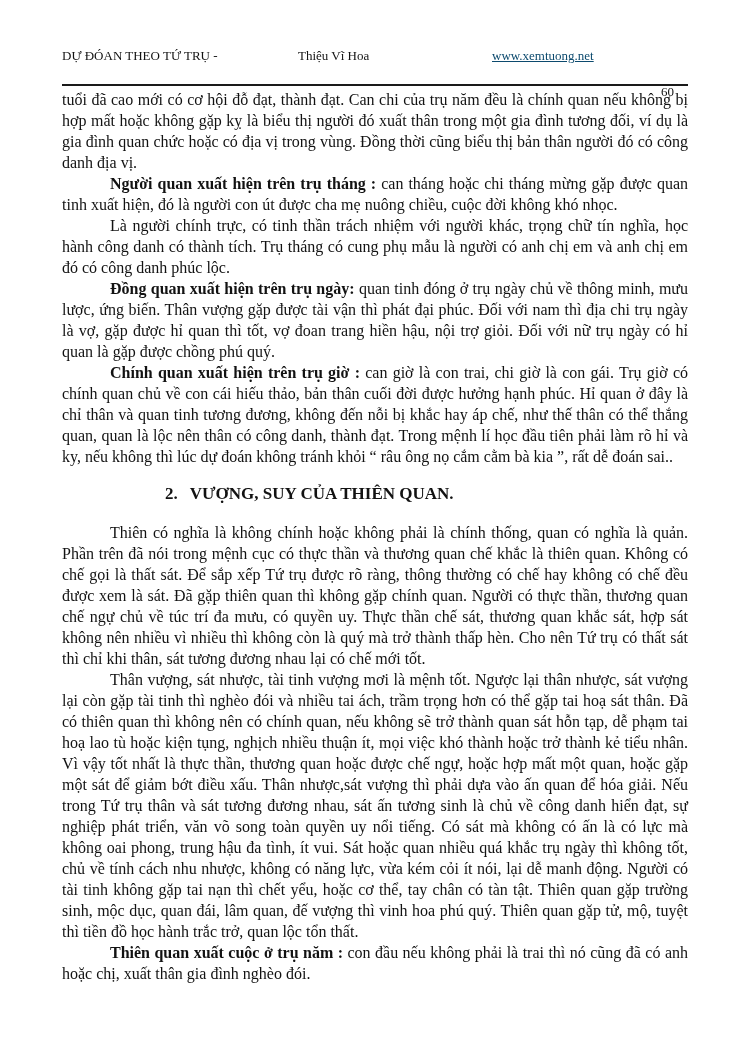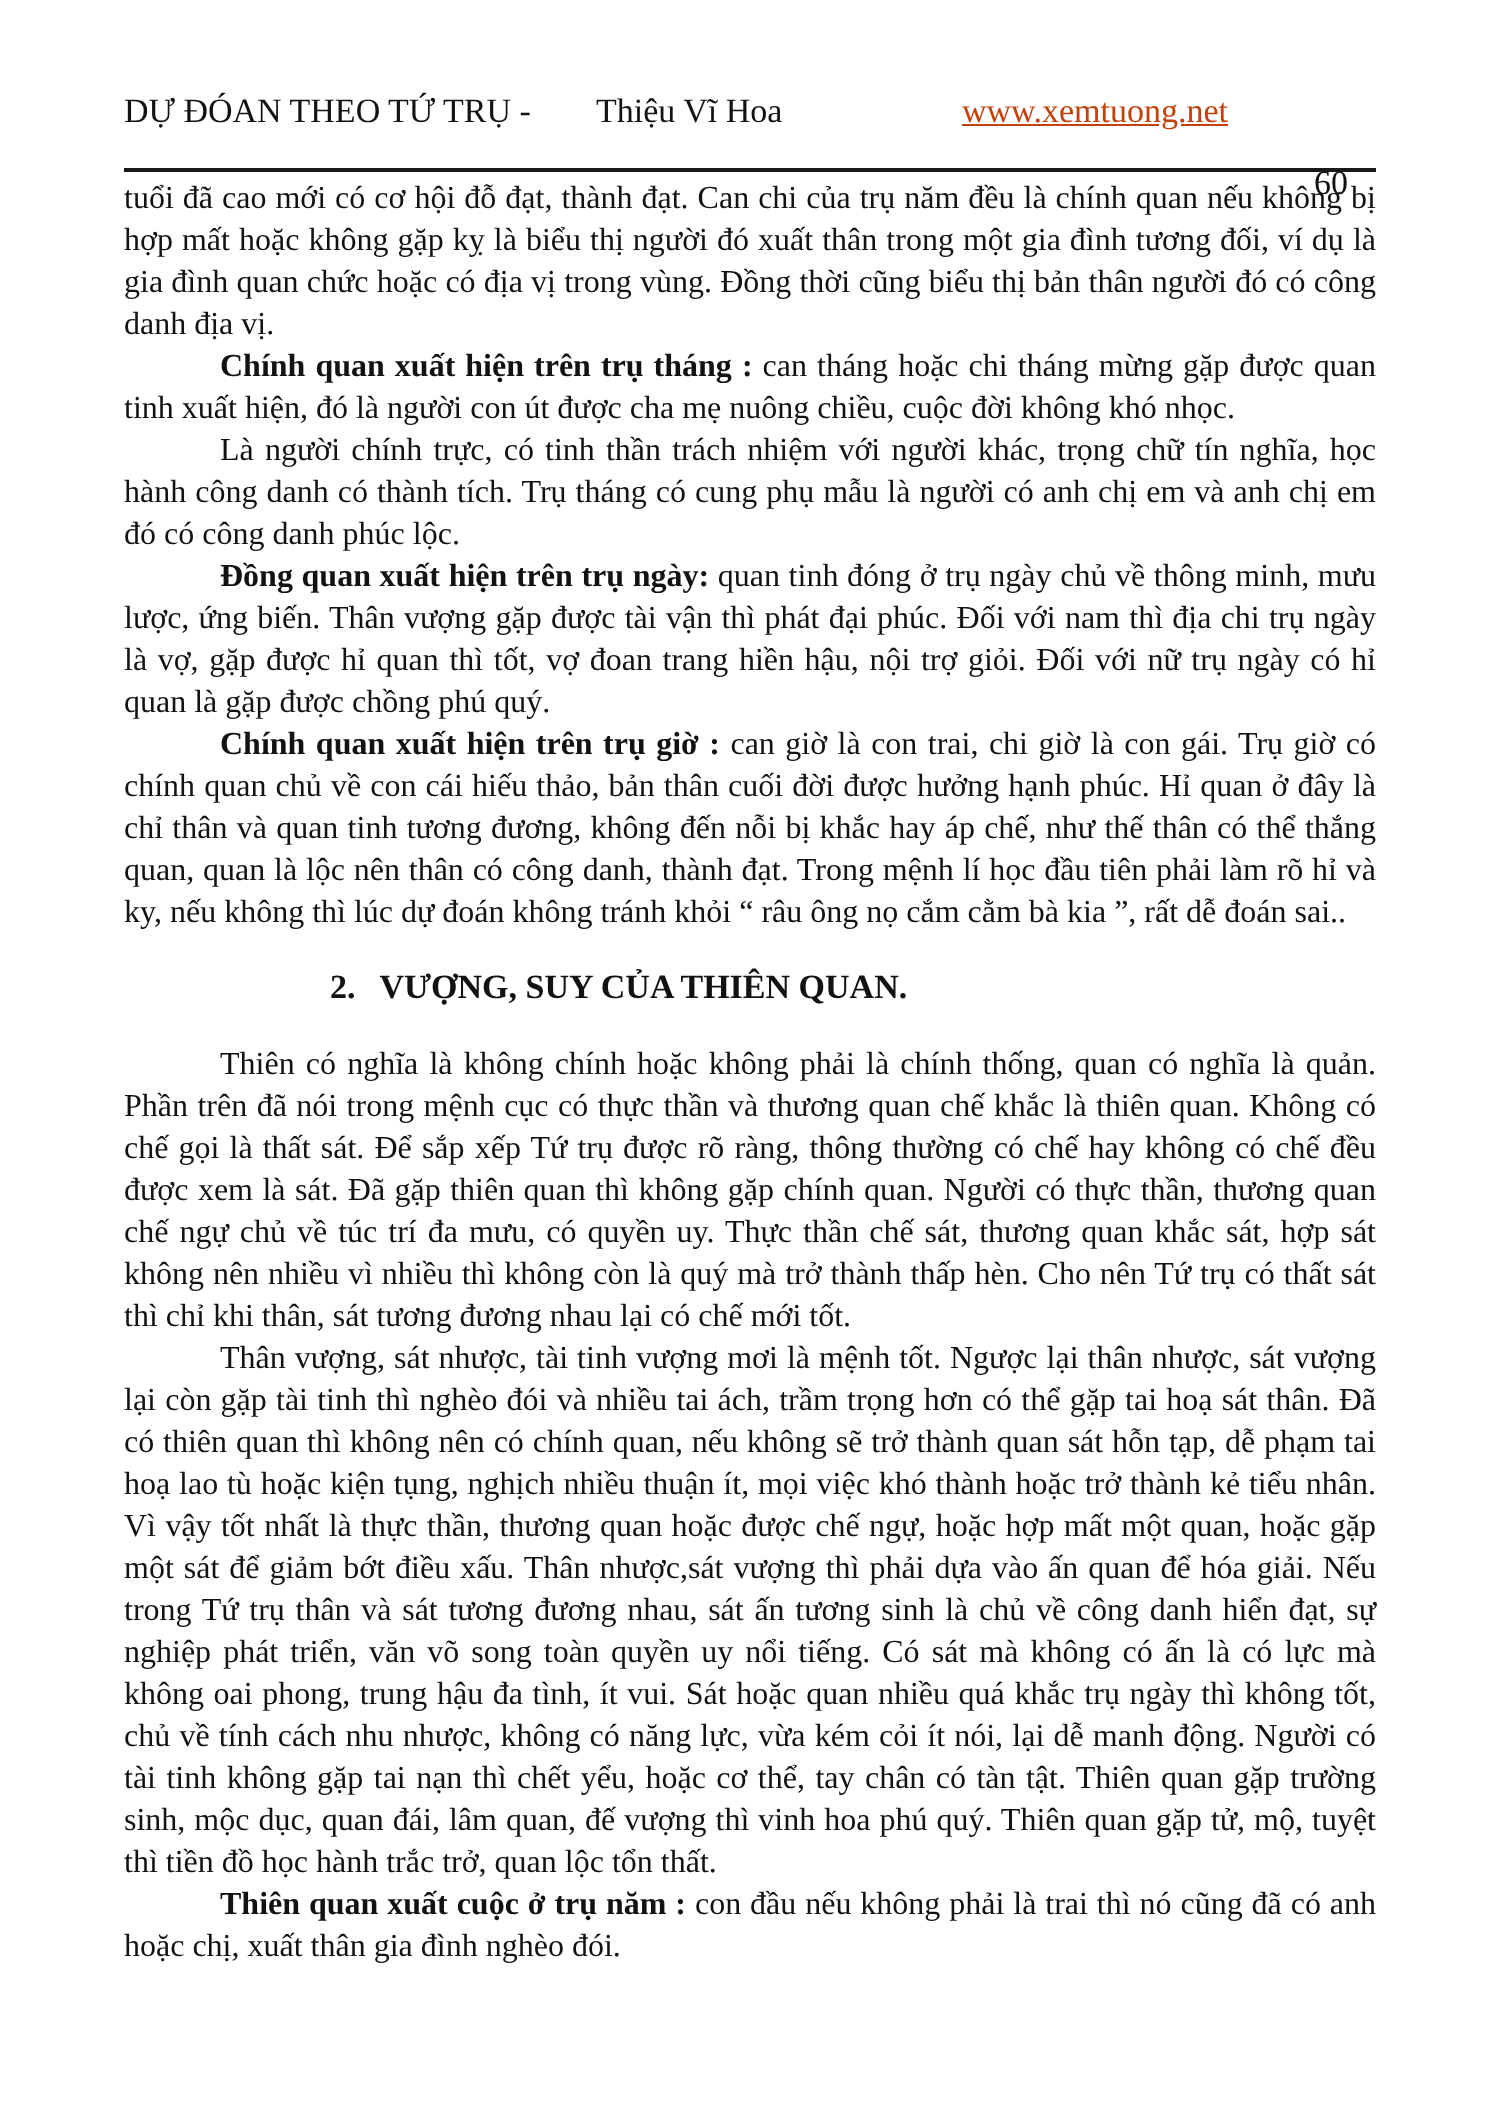--- a/index.html
+++ b/index.html
@@ -17,27 +17,27 @@
   .page {
     box-sizing: border-box;
     width: 744px;
     height: 1053px;
     padding: 45px 56px 0 62px;
     background: #ffffff;
   }
   .header {
     position: relative;
     height: 22px;
-    font-size: 17px;
+    font-size: 13px;
     line-height: 22px;
     white-space: nowrap;
   }
   .h-title   { position: absolute; left: 0; }
   .h-author  { position: absolute; left: 236px; }
-  .h-site    { position: absolute; left: 419px; text-decoration: underline; color: #c2410c; cursor: pointer; }
+  .h-site    { position: absolute; left: 430px; text-decoration: underline; color: #0c4a6e; cursor: pointer; }
   .h-page    { position: absolute; right: 14px; margin-top: 36px; }
   .rule {
     margin-top: 17px;
     border-top: 2px solid #1a1a1a;
     height: 0;
   }
   .content {
     margin-top: 3px;
     font-size: 16px;
     line-height: 21px;
@@ -69,21 +69,21 @@
     <a class="h-site">www.xemtuong.net</a>
     <span class="h-page">60</span>
   </div>
 
   <div class="rule"></div>
 
   <div class="content">
 
     <p class="para noindent">tuổi đã cao mới có cơ hội đỗ đạt, thành đạt. Can chi của trụ năm đều là chính quan nếu không bị hợp mất hoặc không gặp kỵ là biểu thị người đó xuất thân trong một gia đình tương đối, ví dụ là gia đình quan chức hoặc có địa vị trong vùng. Đồng thời cũng biểu thị bản thân người đó có công danh địa vị.</p>
 
-    <p class="para"><b class="lead">Chính quan xuất hiện trên trụ tháng :</b> <span>can tháng hoặc chi tháng mừng gặp được quan tinh xuất hiện, đó là người con út được cha mẹ nuông chiều, cuộc đời không khó nhọc.</span></p>
+    <p class="para"><b class="lead">Người quan xuất hiện trên trụ tháng :</b> <span>can tháng hoặc chi tháng mừng gặp được quan tinh xuất hiện, đó là người con út được cha mẹ nuông chiều, cuộc đời không khó nhọc.</span></p>
 
     <p class="para">Là người chính trực, có tinh thần trách nhiệm với người khác, trọng chữ tín nghĩa, học hành công danh có thành tích. Trụ tháng có cung phụ mẫu là người có anh chị em và anh chị em đó có công danh phúc lộc.</p>
 
     <p class="para"><b class="lead">Đồng quan xuất hiện trên trụ ngày:</b> <span>quan tinh đóng ở trụ ngày chủ về thông minh, mưu lược, ứng biến. Thân vượng gặp được tài vận thì phát đại phúc. Đối với nam thì địa chi trụ ngày là vợ, gặp được hỉ quan thì tốt, vợ đoan trang hiền hậu, nội trợ giỏi. Đối với nữ trụ ngày có hỉ quan là gặp được chồng phú quý.</span></p>
 
     <p class="para"><b class="lead">Chính quan xuất hiện trên trụ giờ :</b> <span>can giờ là con trai, chi giờ là con gái. Trụ giờ có chính quan chủ về con cái hiếu thảo, bản thân cuối đời được hưởng hạnh phúc. Hỉ quan ở đây là chỉ thân và quan tinh tương đương, không đến nỗi bị khắc hay áp chế, như thế thân có thể thắng quan, quan là lộc nên thân có công danh, thành đạt. Trong mệnh lí học đầu tiên phải làm rõ hỉ và ky, nếu không thì lúc dự đoán không tránh khỏi “ râu ông nọ cắm cằm bà kia ”, rất dễ đoán sai..</span></p>
 
     <h2 class="section-heading"><span>2.</span><span class="st">VƯỢNG, SUY CỦA THIÊN QUAN.</span></h2>
 
     <p class="para">Thiên có nghĩa là không chính hoặc không phải là chính thống, quan có nghĩa là quản. Phần trên đã nói trong mệnh cục có thực thần và thương quan chế khắc là thiên quan. Không có chế gọi là thất sát. Để sắp xếp Tứ trụ được rõ ràng, thông thường có chế hay không có chế đều được xem là sát. Đã gặp thiên quan thì không gặp chính quan. Người có thực thần, thương quan chế ngự chủ về túc trí đa mưu, có quyền uy. Thực thần chế sát, thương quan khắc sát, hợp sát không nên nhiều vì nhiều thì không còn là quý mà trở thành thấp hèn. Cho nên Tứ trụ có thất sát thì chỉ khi thân, sát tương đương nhau lại có chế mới tốt.</p>

